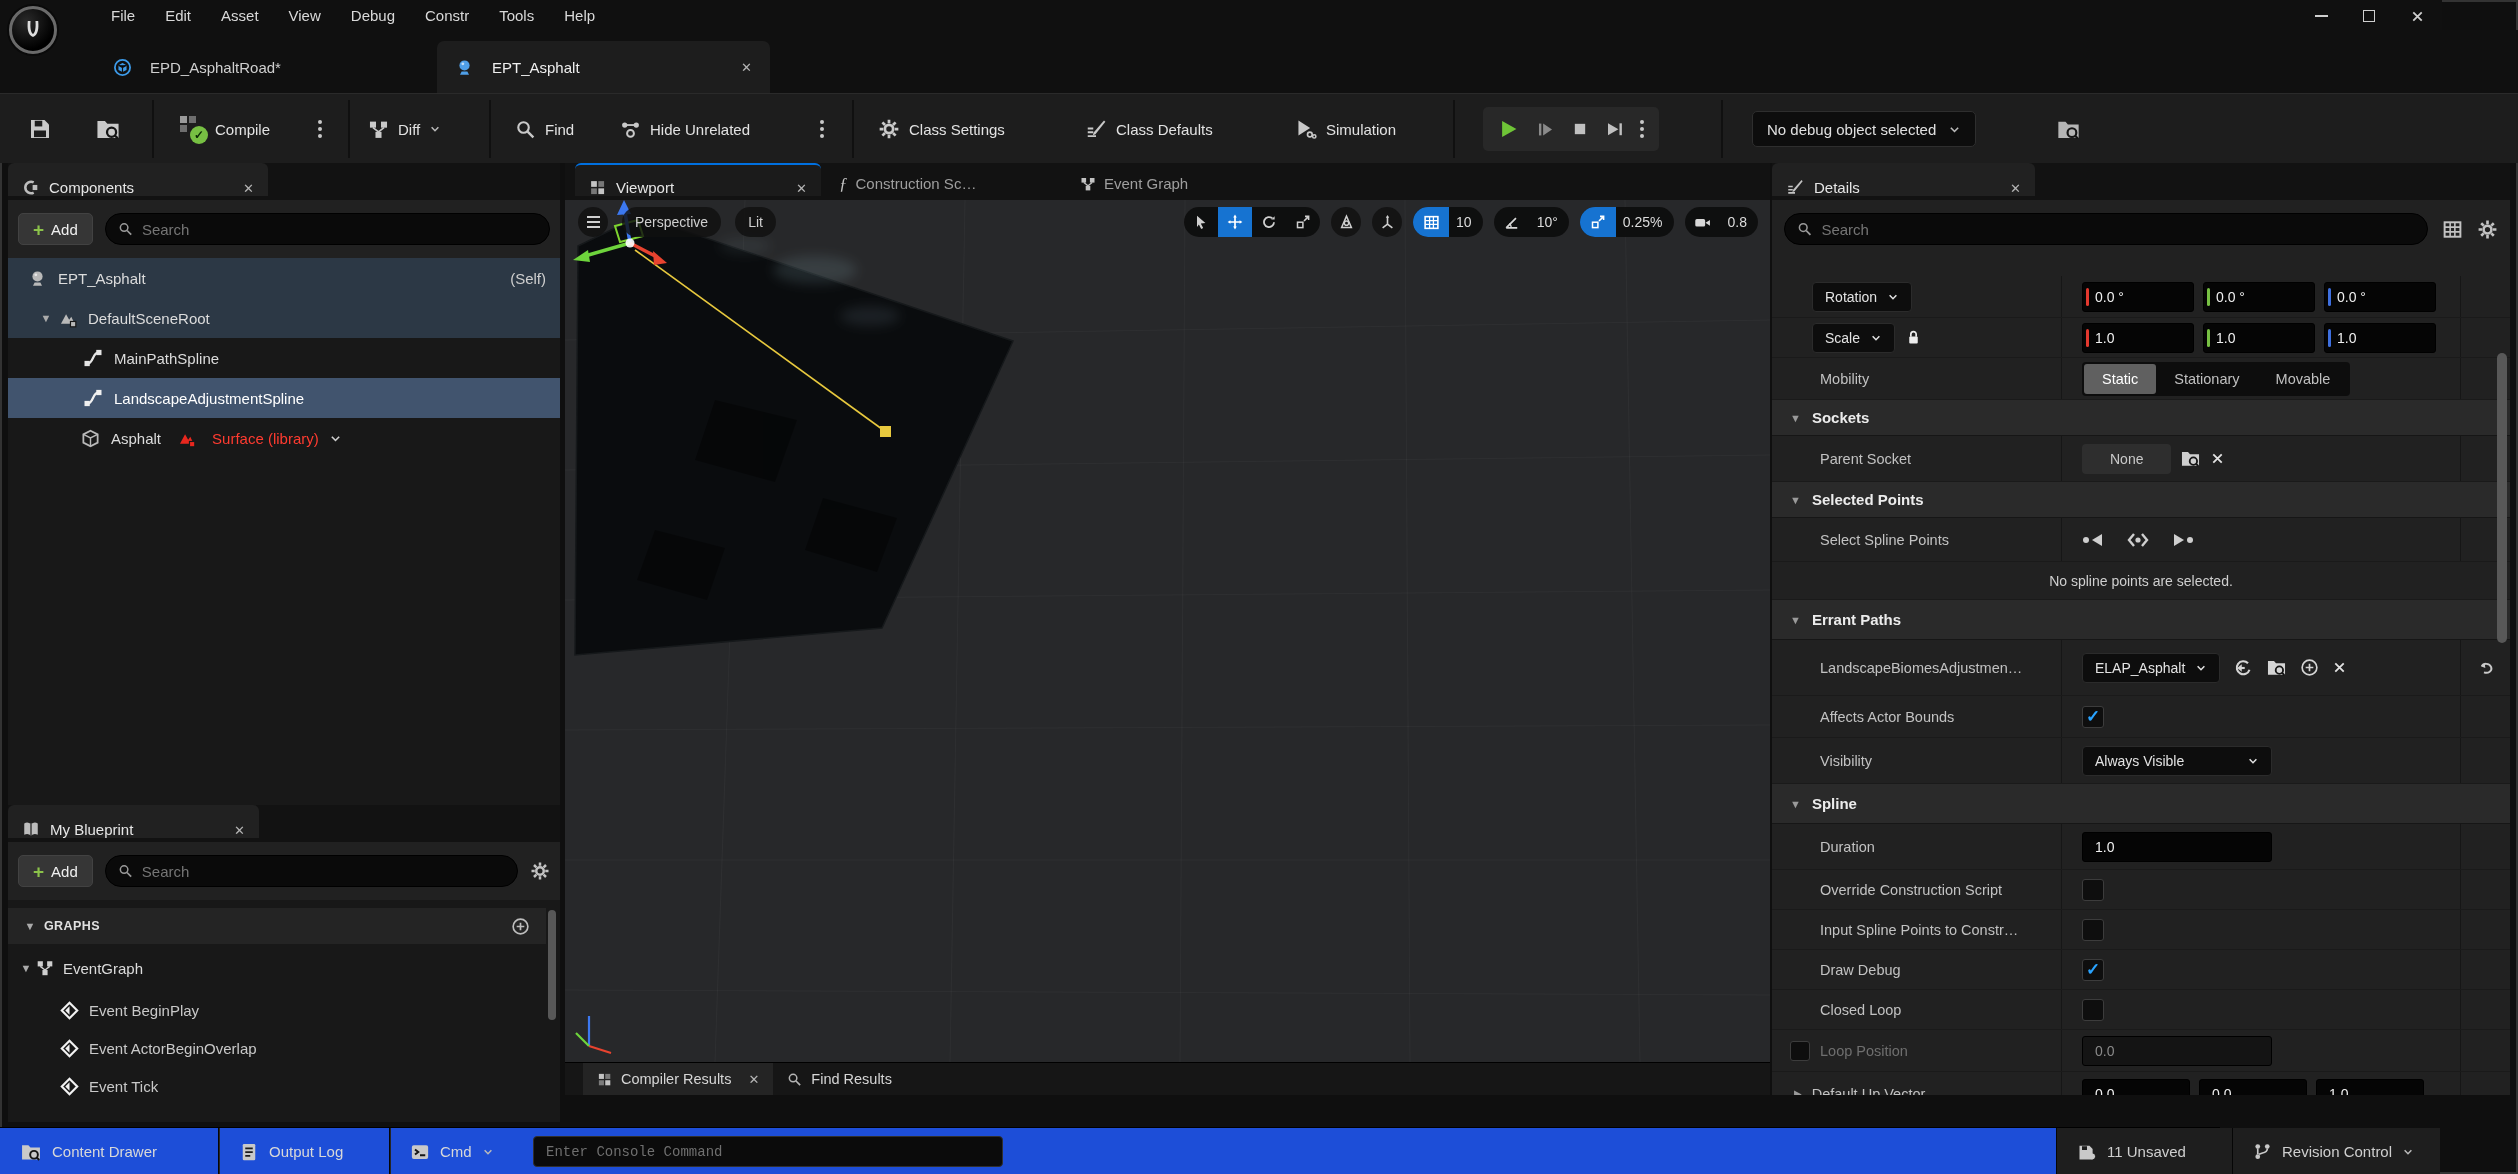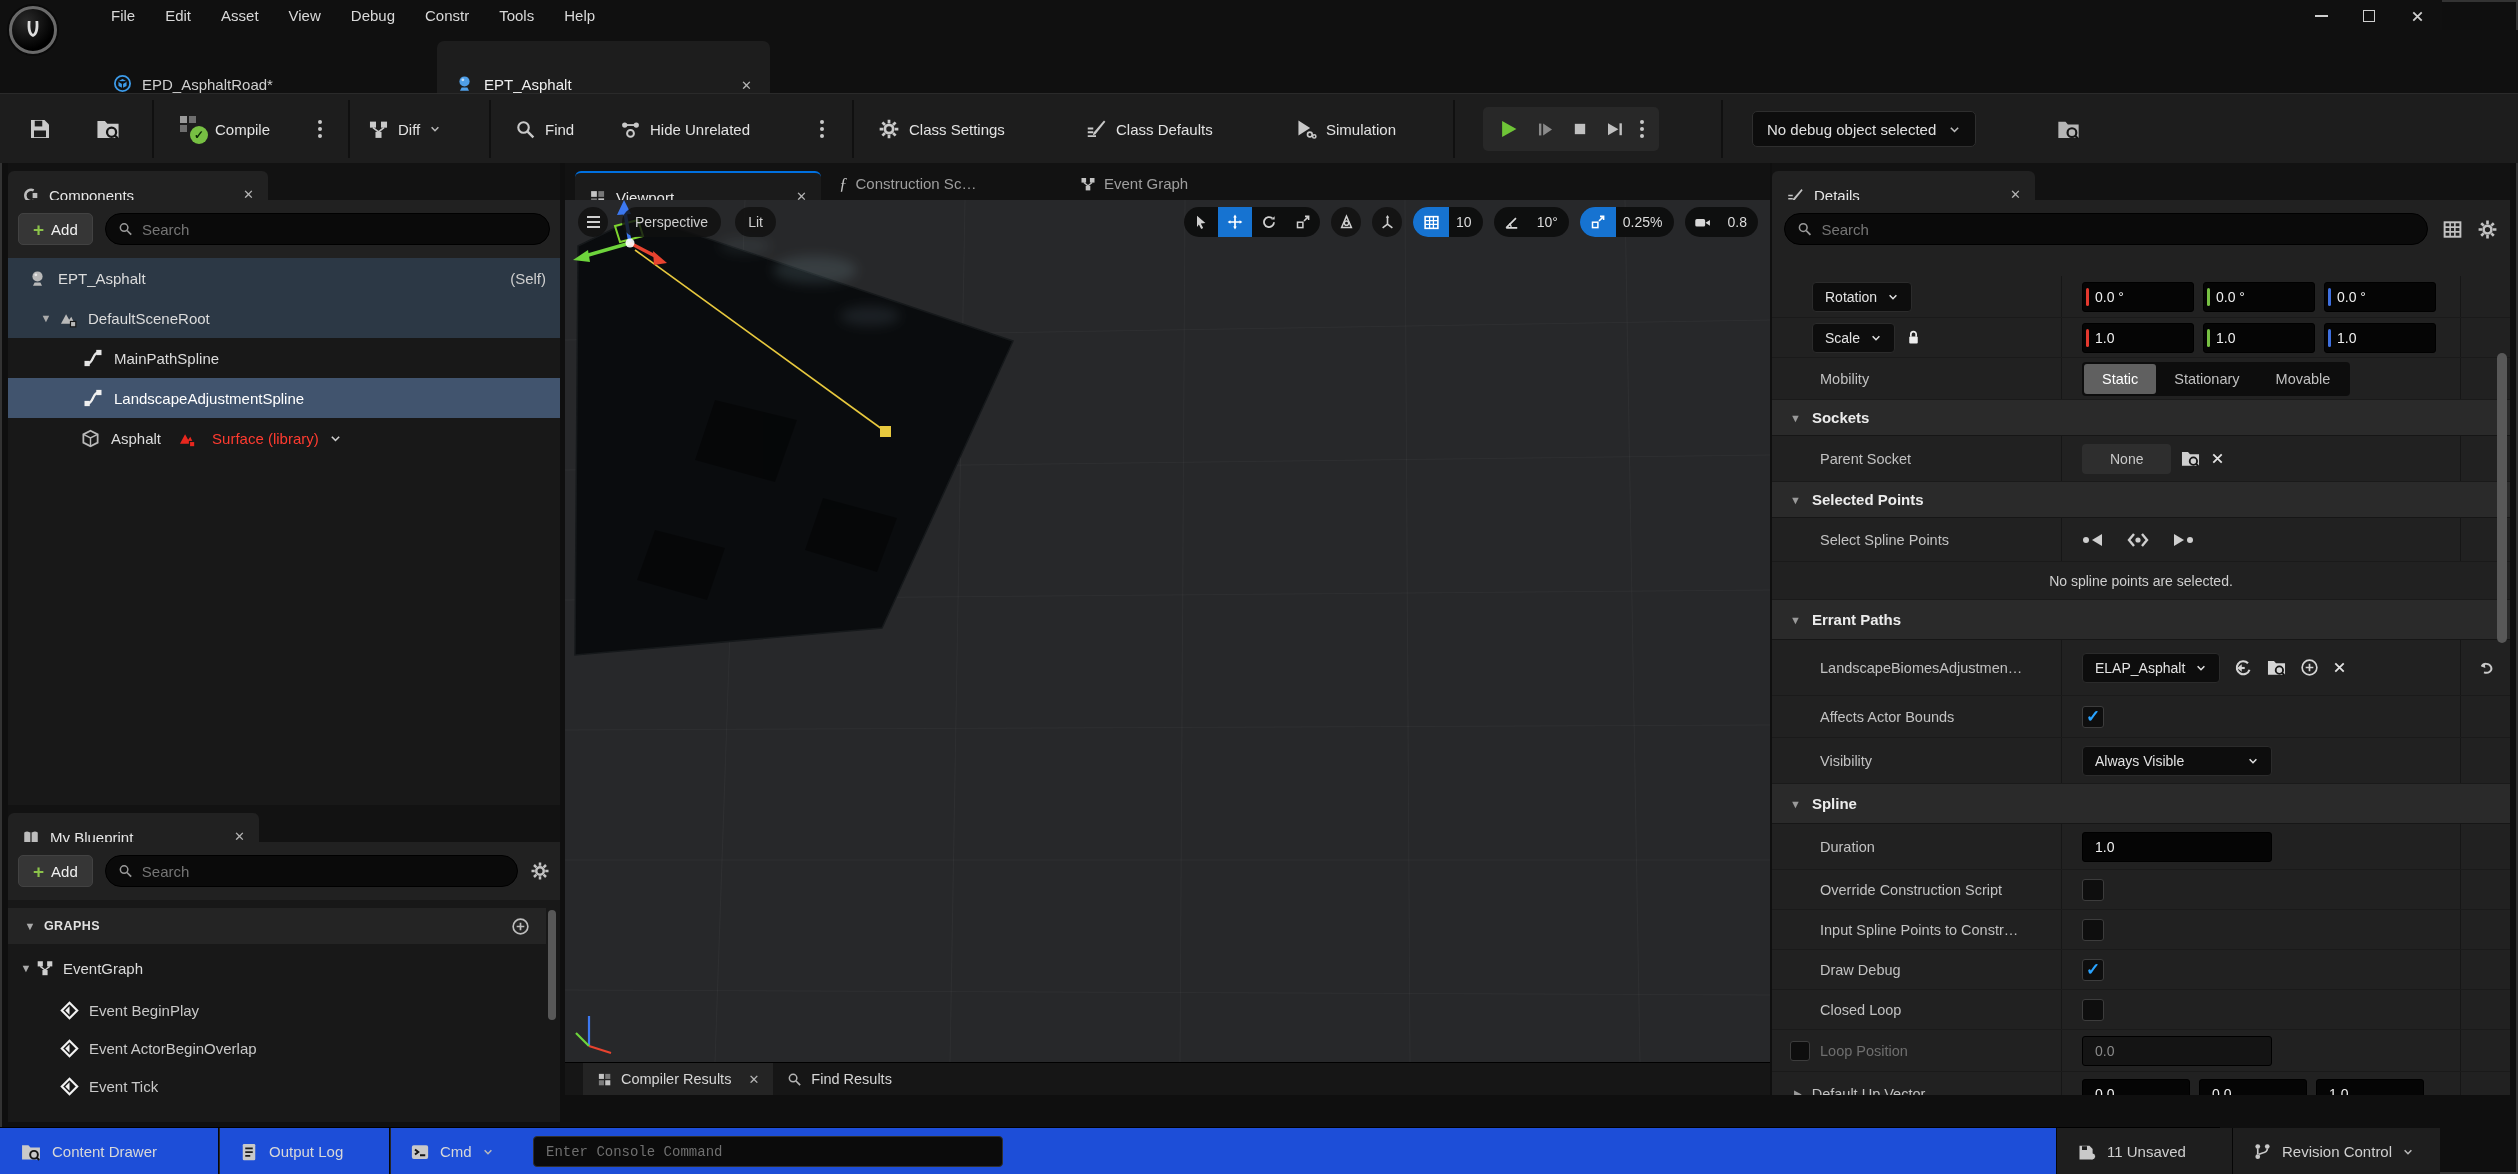--- a/index.html
+++ b/index.html
@@ -15,33 +15,33 @@
   .menu-item { padding:0 15px; font-size:15px; color:#d9d9d9; height:30px; display:flex; align-items:center; }
   #logo { position:absolute; left:9px; top:6px; width:48px; height:48px; border-radius:50%;
           background:radial-gradient(circle at 35% 30%, #2a2a2a, #000 70%); border:3px solid #6a6a6a; box-shadow:0 0 0 2px #0a0a0a;
           display:flex; align-items:center; justify-content:center; z-index:5; }
   #winctl { position:absolute; right:14px; top:4px; display:flex; gap:26px; align-items:center; height:24px; }
   .wbtn { width:22px; height:22px; display:flex; align-items:center; justify-content:center; color:#cfcfcf; }
   #parentclass { position:absolute; right:16px; top:34px; font-size:15px; color:#9a9a9a; }
   #parentclass b { color:#d8d8d8; font-weight:normal; text-decoration:underline; }
 
   #doctabs { position:absolute; left:0; top:30px; width:2518px; height:63px; background:#101010; }
-  .doctab { position:absolute; top:11px; height:52px; display:flex; align-items:flex-end; gap:10px; padding:0 18px; font-size:15px; color:#cfcfcf; border-radius:7px 7px 0 0; }
+  .doctab { position:absolute; top:11px; height:52px; display:flex; align-items:center; gap:18px; padding:0 18px; font-size:15px; color:#cfcfcf; border-radius:7px 7px 0 0; }
   .doctab.active { background:#1d1d1d; color:#efefef; }
 
   #toolbar { position:absolute; left:0; top:93px; width:2518px; height:70px; background:#1d1d1d; border-top:1px solid #2a2a2a; }
   .titem { position:absolute; top:0; height:70px; display:flex; align-items:center; gap:9px; color:#e2e2e2; font-size:15px; }
   .tsep { position:absolute; top:6px; height:58px; width:2px; background:#101010; }
   .kebab { width:4px; height:4px; border-radius:2px; background:#c8c8c8; box-shadow:0 -7px 0 #c8c8c8, 0 7px 0 #c8c8c8; display:inline-block; }
   #playgroup { position:absolute; left:1483px; top:13px; height:44px; background:#282828; border-radius:5px; display:flex; align-items:center; gap:16px; padding:0 15px; }
   #debugsel { position:absolute; left:1752px; top:17px; height:36px; background:#0d0d0d; border:1px solid #2e2e2e; border-radius:5px; display:flex; align-items:center; gap:12px; padding:0 14px; font-size:15px; color:#e0e0e0; }
 
   
   .panel-tabstrip { position:absolute; left:0; top:0; right:0; height:37px; background:#121212; }
-  .panel-tab { position:absolute; top:8px; height:33px; display:flex; align-items:flex-start; gap:10px; padding:16px 14px; font-size:15px; color:#e6e6e6; background:#212121; border-radius:6px 6px 0 0; }
+  .panel-tab { position:absolute; top:0; height:33px; display:flex; align-items:flex-end; gap:10px; padding:0 14px; font-size:15px; color:#e6e6e6; background:#212121; border-radius:6px 6px 0 0; }
   .ghost-tab { display:flex; align-items:center; gap:8px; font-size:15px; color:#9f9f9f; position:absolute; top:4px; height:33px; padding:0 10px; }
   .closex { color:#b5b5b5; font-size:13px; margin-left:8px; }
 
   #components { position:absolute; left:8px; top:163px; width:552px; height:642px; background:#212121; }
   #myblueprint { position:absolute; left:8px; top:805px; width:552px; height:317px; background:#212121; }
   #centercol { position:absolute; left:565px; top:163px; width:1205px; height:932px; background:#212121; }
   #detailspanel { position:absolute; left:1772px; top:163px; width:738px; height:932px; background:#212121; overflow:hidden; }
 
   .addrow { position:absolute; left:0; top:37px; right:0; height:58px; background:#212121; display:flex; align-items:center; padding:0 10px; gap:12px; }
   .addbtn { height:32px; background:#363636; border:1px solid #424242; border-radius:5px; display:flex; align-items:center; gap:7px; padding:0 14px; color:#f0f0f0; font-size:15px; }

